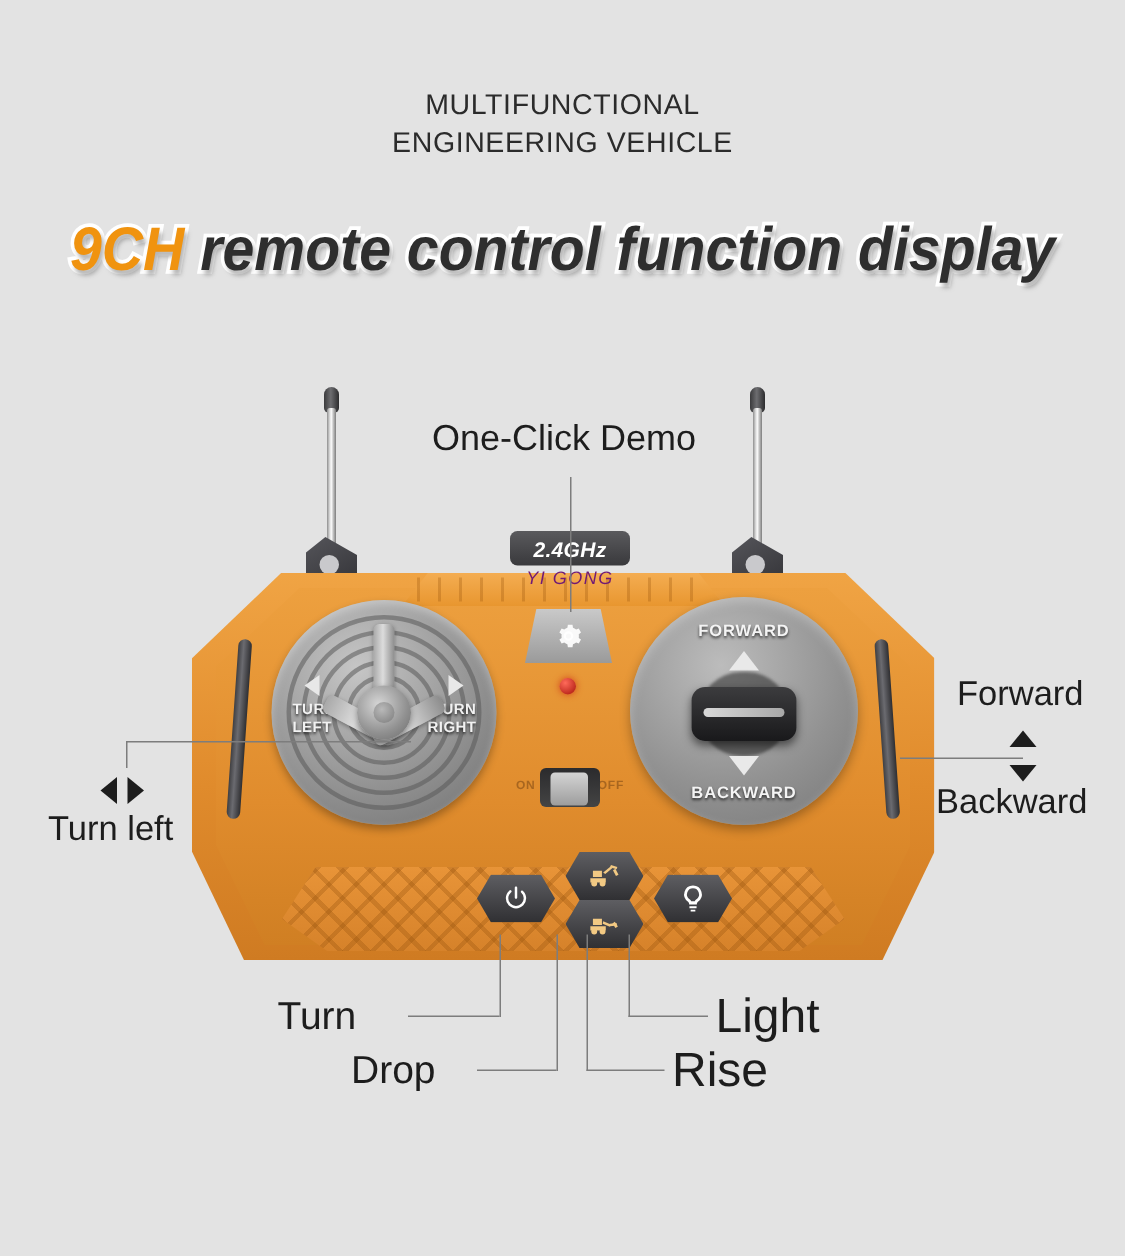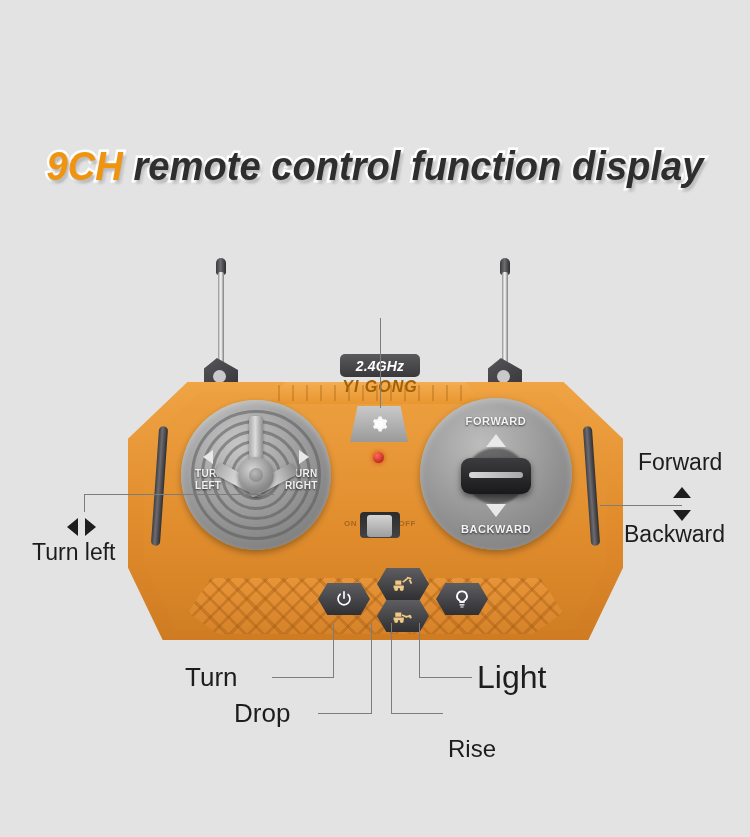--- a/index.html
+++ b/index.html
@@ -135,21 +135,21 @@
     background:linear-gradient(180deg,#3c3c3e,#19191b);
     box-shadow:0 3px 6px rgba(0,0,0,.5);}
   .throttle .lever:after{content:"";position:absolute;left:8px;top:14px;right:8px;height:6px;border-radius:3px;
     background:linear-gradient(90deg,#d8d8d8,#a8a8a8);}
 
   
   .badge{position:absolute;left:212px;top:24px;width:80px;height:23px;border-radius:5px;
     background:linear-gradient(180deg,#5a5a5d,#39393c);display:flex;align-items:center;justify-content:center;}
   .badge span{color:#fff;font-size:14px;font-weight:bold;font-style:italic;letter-spacing:.2px;}
   .brand{position:absolute;left:212px;top:48px;width:80px;text-align:center;
-    font-size:16px;font-weight:bold;font-style:italic;color:#a16207;letter-spacing:1px;}
+    font-size:12px;font-weight:normal;font-style:italic;color:#701a75;letter-spacing:1px;}
 
   
   .demo{position:absolute;left:222px;top:76px;width:58px;height:36px;
     background:linear-gradient(180deg,#c9c9c9,#9a9a9a);
     clip-path:polygon(13% 0,87% 0,100% 100%,0 100%);
     box-shadow:0 2px 4px rgba(0,0,0,.35);}
   .demo .gear{position:absolute;left:19px;top:8px;width:20px;height:20px;color:#fff;}
   .led{position:absolute;left:245px;top:122px;width:11px;height:11px;border-radius:50%;
     background:radial-gradient(circle at 35% 30%,#ff6a5a,#a61208);
     box-shadow:0 0 5px rgba(200,20,10,.65);}
@@ -175,20 +175,24 @@
   .hex-light{left:308px;top:253px;}
   .hex-veh .gi{color:#f0c070;}
 
   svg{display:block;}
 </style>
 </head>
 <body>
 
 <div class="stage">
 
+  <div class="subtitle">
+    <div>MULTIFUNCTIONAL</div>
+    <div>ENGINEERING VEHICLE</div>
+  </div>
 
   <div class="bigtitle">
     <span class="t-orange">9CH</span><span style="-webkit-text-stroke:5px #fff;">&nbsp;</span><span class="t-dark">remote control function display</span>
   </div>
 
   <div class="remote">
 
     <div class="ant left">
       <div class="tip"></div>
       <div class="rod"></div>
@@ -305,20 +309,21 @@
       <span class="gi">
         <svg viewBox="0 0 24 24" width="24" height="22" fill="#fff">
           <path d="M12 2.6a6.4 6.4 0 00-3.6 11.7c.5.4.8.9.8 1.5v.6h5.6v-.6c0-.6.3-1.1.8-1.5A6.4 6.4 0 0012 2.6zm0 2a4.4 4.4 0 012.5 8 3.8 3.8 0 00-1.2 1.4h-2.6A3.8 3.8 0 009.5 12.6 4.4 4.4 0 0112 4.6z"></path>
           <path d="M9.4 17.7h5.2v1.4H9.4zM10.3 20.1h3.4v1.3h-3.4z"></path>
         </svg>
       </span>
     </div>
 
   </div>
 
+  <div class="callout" style="left:288px;top:278px;font-size:24px;">One-Click Demo</div>
   <div class="lead v" style="left:380px;top:318px;height:90px;"></div>
 
   <div class="lead h" style="left:84px;top:494px;width:190px;"></div>
   <div class="lead v" style="left:84px;top:494px;height:18px;"></div>
   <div class="arr lf" style="left:67px;top:518px;"></div>
   <div class="arr rt" style="left:85px;top:518px;"></div>
   <div class="callout" style="left:32px;top:537px;">Turn left</div>
 
   <div class="lead h" style="left:600px;top:505px;width:82px;"></div>
   <div class="callout" style="left:638px;top:447px;">Forward</div>
@@ -333,15 +338,15 @@
   <div class="lead v" style="left:419px;top:623px;height:55px;"></div>
   <div class="lead h" style="left:419px;top:677px;width:53px;"></div>
   <div class="callout" style="left:477px;top:662px;font-size:32px;">Light</div>
 
   <div class="lead v" style="left:371px;top:623px;height:91px;"></div>
   <div class="lead h" style="left:318px;top:713px;width:53px;"></div>
   <div class="callout" style="left:234px;top:698px;font-size:26px;">Drop</div>
 
   <div class="lead v" style="left:391px;top:623px;height:91px;"></div>
   <div class="lead h" style="left:391px;top:713px;width:52px;"></div>
-  <div class="callout" style="left:448px;top:734px;font-size:24px;">Rise</div>
+  <div class="callout" style="left:448px;top:698px;font-size:32px;">Rise</div>
 
 </div>
 
 </body></html>

